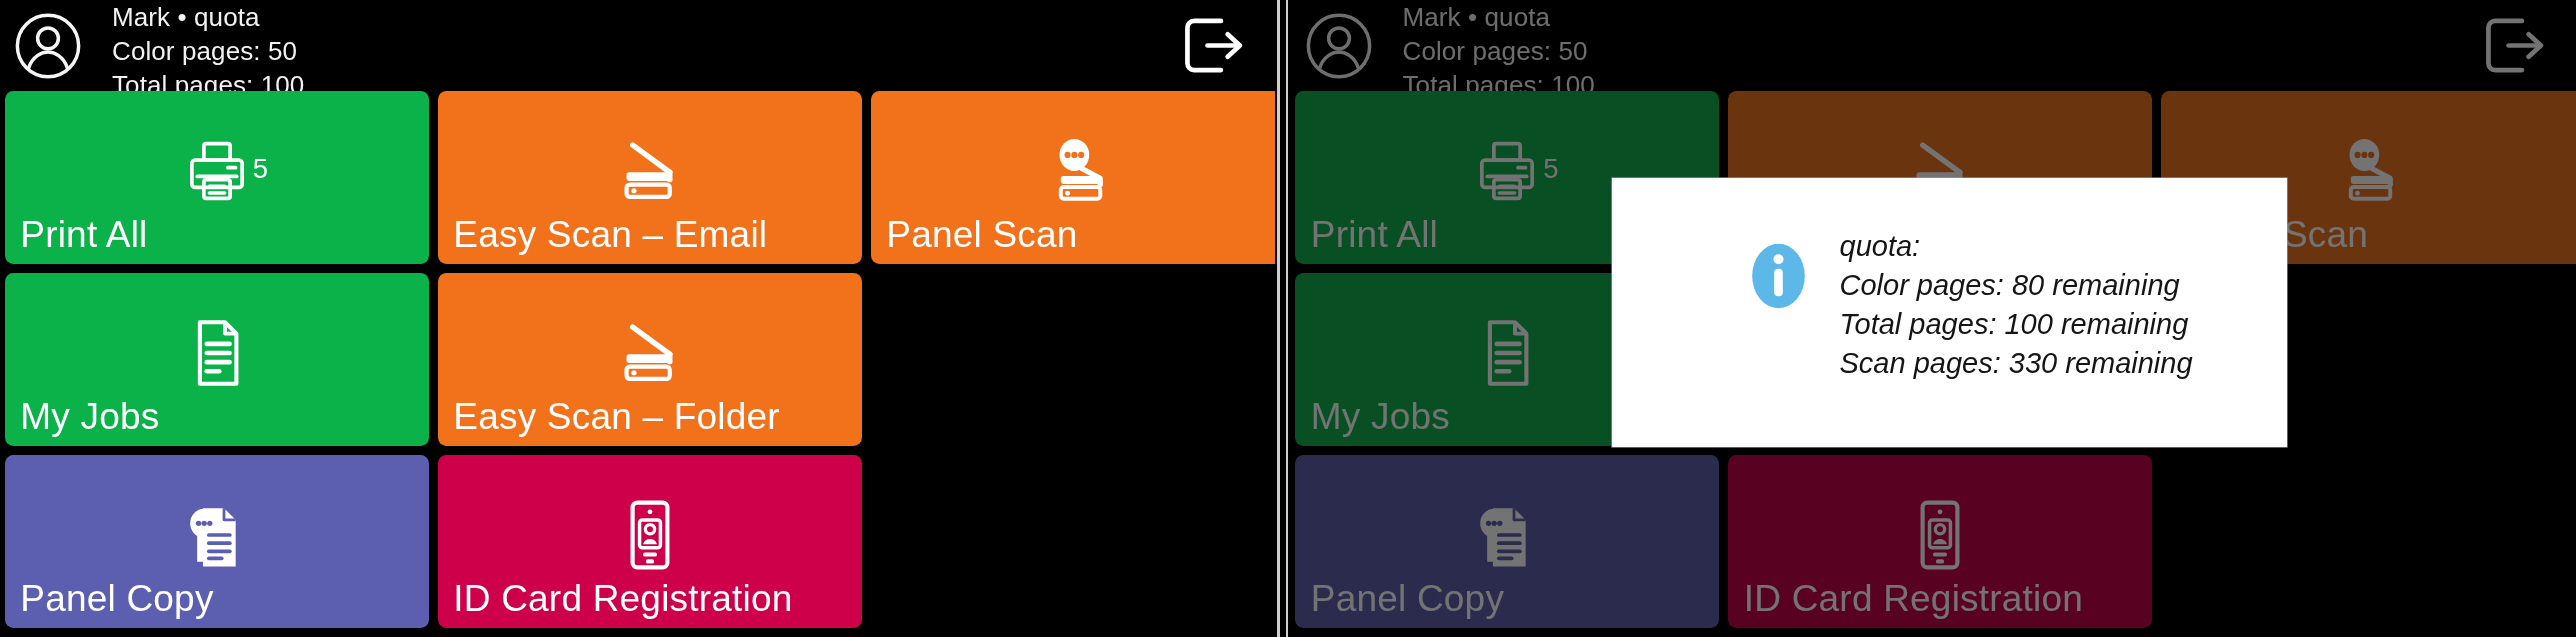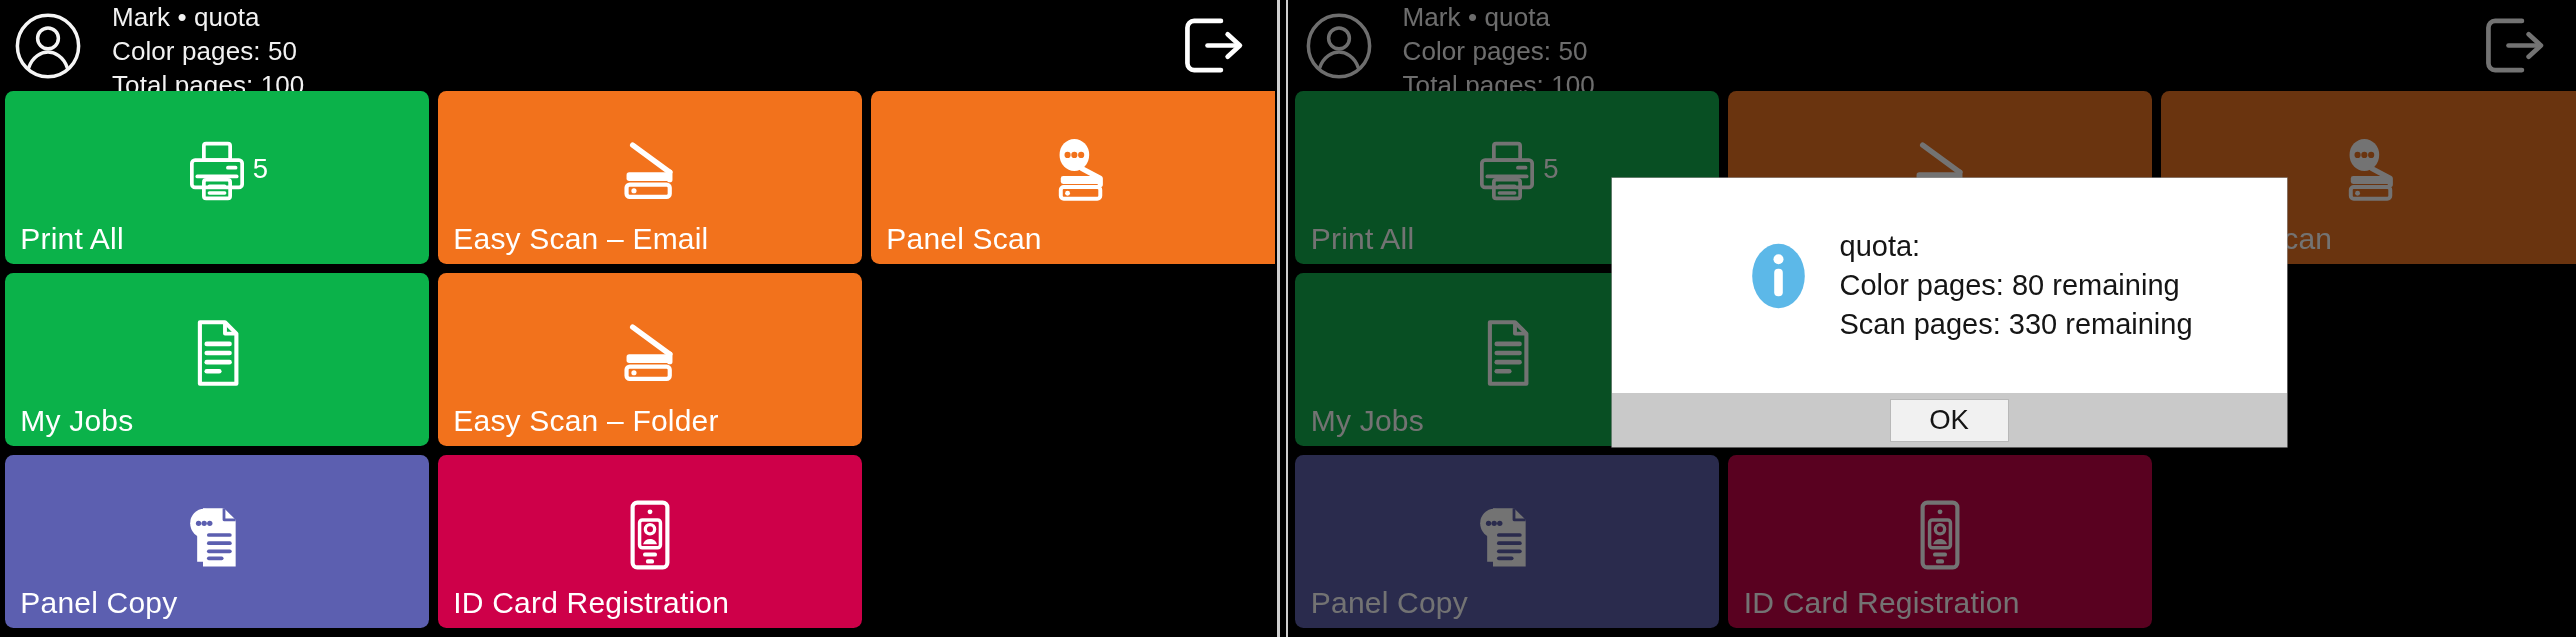--- a/index.html
+++ b/index.html
@@ -70,21 +70,21 @@
     position:absolute; left:50%; top:46%;
     transform:translate(-50%,-50%);
     display:flex; align-items:center; gap:10.8px;
   }
   .tile-badge {
     color:#fff; font-size:27.5px; line-height:1;
     font-family:"Liberation Sans", sans-serif;
   }
   .tile-label {
     position:absolute; left:15.5px; bottom:8.4px;
-    color:#fff; font-size:30px; white-space:nowrap;
+    color:#fff; font-size:37px; white-space:nowrap;
     letter-spacing:0.2px;
   }
 
   
   .modal {
     position:absolute;
     left:321px; top:178px;
     width:675px; height:269px;
     background:#ffffff;
     box-shadow:0 0 0 0.6px #9a9a9a;
@@ -97,20 +97,21 @@
     padding:31px 0 0 0;
   }
   .modal-info-icon {
     position:absolute; left:139px; top:62px;
     width:55px; height:72px;
   }
   .modal-text {
     position:absolute; left:228px; top:49px;
     color:#151515;
     line-height:1.34;
+    font-style:italic;
   }
   .modal-text div { font-size:29px; white-space:nowrap; }
   .modal-footer {
     position:absolute; left:0; bottom:0;
     width:100%; height:54px;
     background:#c9c9c9;
     display:flex; align-items:center; justify-content:center;
   }
   .ok-button {
     width:119px; height:43px;
@@ -415,23 +416,21 @@
         <span class="modal-info-icon">
           <svg viewBox="0 0 46 60" width="55" height="72">
             <ellipse cx="23" cy="30" rx="22" ry="27" fill="#5cb8e8"></ellipse>
             <circle cx="23" cy="16" r="4.2" fill="#ffffff"></circle>
             <rect x="19.4" y="24" width="7.2" height="23" rx="3.4" fill="#ffffff"></rect>
           </svg>
         </span>
         <div class="modal-text">
           <div>quota:</div>
           <div>Color pages: 80 remaining</div>
+          <div>Total pages: 100 remaining</div>
           <div>Scan pages: 330 remaining</div>
         </div>
-      </div>
-      <div class="modal-footer">
-        <div class="ok-button">OK</div>
       </div>
     </div>
   </div>
 
 </div>
 
 
 </body></html>

